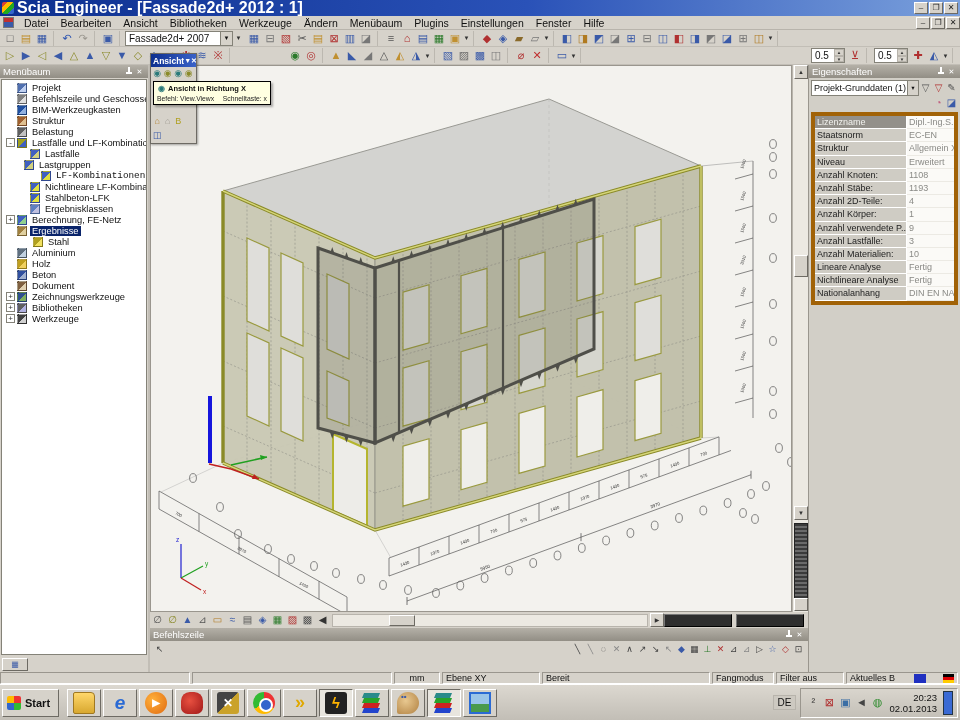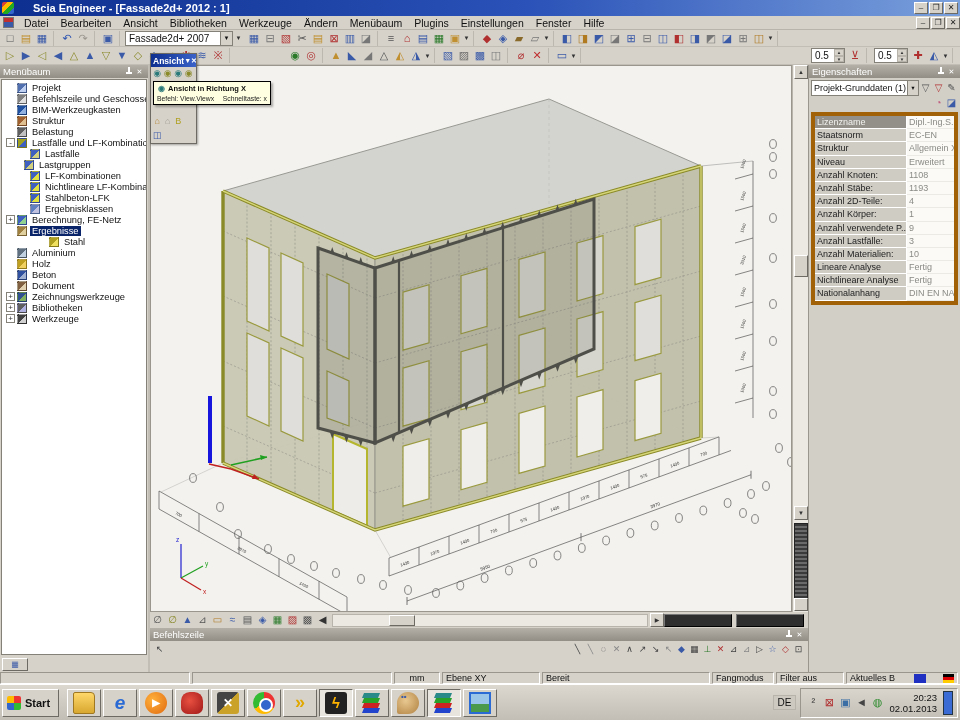--- a/index.html
+++ b/index.html
@@ -3,21 +3,21 @@
 <meta charset="utf-8">
 <style>
   * { margin:0; padding:0; box-sizing:border-box; }
   html,body { width:960px; height:720px; }
   body { position:relative; font-family:"Liberation Sans",sans-serif; background:#d6d2ca; overflow:hidden; font-size:11px; color:#111; }
 
   .band { position:absolute; left:0; width:960px; }
 
   
   #titlebar { top:0; height:16px; background:linear-gradient(90deg,#0d2f8f 0%,#2a52b8 55%,#7aa0dc 100%); display:flex; align-items:center; padding:0 2px; }
-  #titlebar .ttext { color:#fff; font-weight:bold; font-size:11px; margin-left:19px; flex:1; white-space:nowrap; }
+  #titlebar .ttext { color:#fff; font-weight:bold; font-size:16px; margin-left:3px; flex:1; white-space:nowrap; }
   .winbtn { width:14px; height:12px; background:#d6d2ca; border:1px solid; border-color:#fff #6d6a63 #6d6a63 #fff; font-size:8px; line-height:9px; text-align:center; margin-left:1px; color:#222; }
   .scia-logo { width:12px; height:12px; display:inline-block; background:linear-gradient(135deg,#d43 0 25%,#fb0 25% 50%,#2a2 50% 75%,#36c 75% 100%); border-radius:2px; }
 
   
   #menubar { top:16px; height:14px; background:#d6d2ca; display:flex; align-items:center; border-bottom:1px solid #b8b4ac; }
   .mdiicon { width:11px; height:11px; margin:0 4px 0 3px; background:linear-gradient(180deg,#c03030 0 50%,#3a5aa8 50% 100%); border:1px solid #777; }
   .menuitem { padding:0 6px; font-size:10.5px; white-space:nowrap; }
   #menubar .spacer { flex:1; }
 
   
@@ -333,21 +333,21 @@
       <div class="trow" style="padding-left: 17px;">
         <span style="width: 11px; flex: 0 0 11px;"></span>
         <span class="tic" style="background: linear-gradient(135deg, rgb(64, 96, 192) 0px, rgb(64, 96, 192) 50%, rgb(208, 208, 128) 50%, rgb(208, 208, 128) 100%);"></span>
         <span class="tlabel">Lastfälle</span>
       </div>
       <div class="trow" style="padding-left: 11px;">
         <span style="width: 11px; flex: 0 0 11px;"></span>
         <span class="tic" style="background: linear-gradient(135deg, rgb(64, 96, 192) 0px, rgb(64, 96, 192) 50%, rgb(208, 208, 128) 50%, rgb(208, 208, 128) 100%);"></span>
         <span class="tlabel">Lastgruppen</span>
       </div>
-      <div class="trow" style="padding-left: 17px;">
+      <div class="trow" style="padding-left: 28px; font-family: Liberation Mono, monospace;">
         <span style="width: 11px; flex: 0 0 11px;"></span>
         <span class="tic" style="background: linear-gradient(135deg, rgb(64, 96, 192) 0px, rgb(64, 96, 192) 50%, rgb(224, 224, 64) 50%, rgb(224, 224, 64) 100%);"></span>
         <span class="tlabel">LF-Kombinationen</span>
       </div>
       <div class="trow" style="padding-left: 17px;">
         <span style="width: 11px; flex: 0 0 11px;"></span>
         <span class="tic" style="background: linear-gradient(135deg, rgb(64, 96, 192) 0px, rgb(64, 96, 192) 50%, rgb(224, 224, 64) 50%, rgb(224, 224, 64) 100%);"></span>
         <span class="tlabel">Nichtlineare LF-Kombinationen</span>
       </div>
       <div class="trow" style="padding-left: 17px;">
@@ -363,21 +363,21 @@
       <div class="trow" style="padding-left: 4px;">
         <span class="texp">+</span>
         <span class="tic" style="background: linear-gradient(135deg, rgb(64, 96, 192) 0px, rgb(64, 96, 192) 50%, rgb(144, 208, 144) 50%, rgb(144, 208, 144) 100%);"></span>
         <span class="tlabel">Berechnung, FE-Netz</span>
       </div>
       <div class="trow" style="padding-left: 4px;">
         <span style="width: 11px; flex: 0 0 11px;"></span>
         <span class="tic" style="background: linear-gradient(135deg, rgb(160, 128, 64) 0px, rgb(160, 128, 64) 50%, rgb(224, 208, 160) 50%, rgb(224, 208, 160) 100%);"></span>
         <span class="tlabel tsel">Ergebnisse</span>
       </div>
-      <div class="trow" style="padding-left: 0; margin-left: 36px;">
+      <div class="trow" style="padding-left: 20px;">
         <span style="width: 11px; flex: 0 0 11px;"></span>
         <span class="tic" style="background: linear-gradient(135deg, rgb(176, 160, 32) 0px, rgb(176, 160, 32) 50%, rgb(240, 224, 96) 50%, rgb(240, 224, 96) 100%);"></span>
         <span class="tlabel">Stahl</span>
       </div>
       <div class="trow" style="padding-left: 4px;">
         <span style="width: 11px; flex: 0 0 11px;"></span>
         <span class="tic" style="background: linear-gradient(135deg, rgb(96, 112, 128) 0px, rgb(96, 112, 128) 50%, rgb(192, 208, 224) 50%, rgb(192, 208, 224) 100%);"></span>
         <span class="tlabel">Aluminium</span>
       </div>
       <div class="trow" style="padding-left: 4px;">

